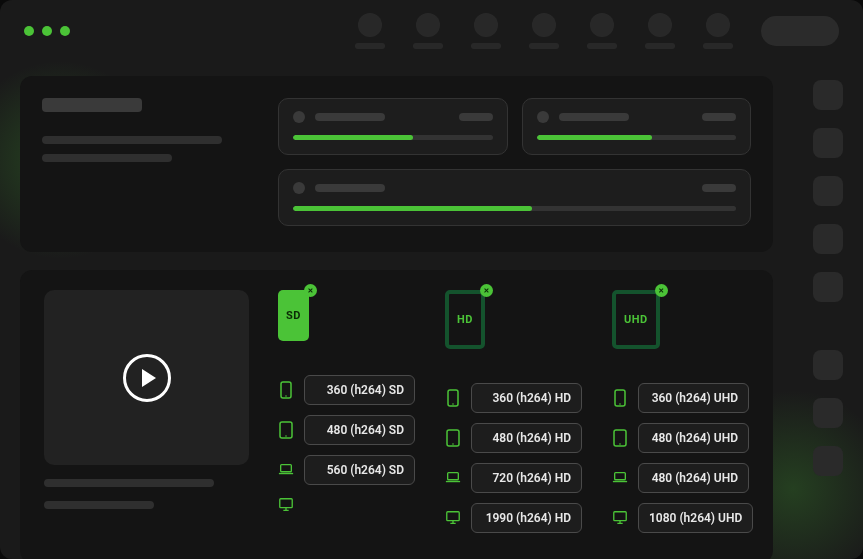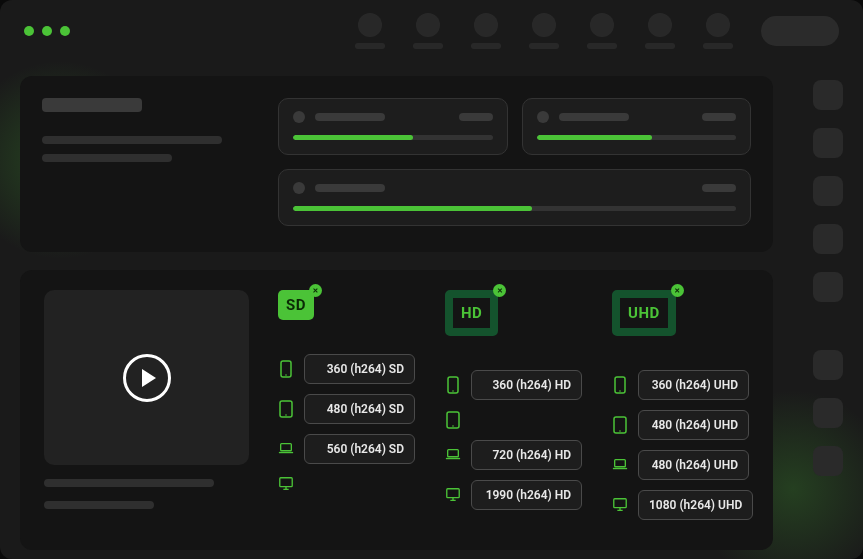--- a/index.html
+++ b/index.html
@@ -252,33 +252,33 @@
       display: flex;
       flex-direction: column;
       min-width: 0;
     }
     .quality-badge {
       position: relative;
       width: fit-content;
       margin-bottom: 34px;
     }
     .badge-box {
-      padding: 6px 8px;
+      padding: 19px 8px;
       border-radius: 5px;
-      font-size: 15px;
+      font-size: 11px;
       font-weight: 700;
       letter-spacing: 0.5px;
     }
     .badge-sd {
       background: #4bc337;
       color: #0b2a06;
     }
     .badge-hd, .badge-uhd {
       background: transparent;
-      border: 8px solid #14532d;
+      border: 4px solid #14532d;
       color: #4bc337;
     }
     .share-dot {
       position: absolute;
       top: -6px;
       right: -8px;
       width: 13px;
       height: 13px;
       background: #4bc337;
       border-radius: 50%;
@@ -478,20 +478,21 @@
                 </div>
               <div class="format-btn">360 (h264) HD</div>
             </div>
             <div class="format-row">
               <div class="device-icon">
                   <svg width="14" height="18" viewBox="0 0 14 18">
                     <rect x="1" y="1" width="12" height="16" rx="2" fill="none" stroke="#4bc337" stroke-width="1.5"></rect>
                     <circle cx="7" cy="15" r="0.8" fill="#4bc337"></circle>
                   </svg>
                 </div>
+              <div class="format-btn">480 (h264) HD</div>
             </div>
             <div class="format-row">
               <div class="device-icon">
                   <svg width="18" height="14" viewBox="0 0 18 14">
                     <rect x="3" y="1" width="12" height="8" rx="1" fill="none" stroke="#4bc337" stroke-width="1.5"></rect>
                     <path d="M1 11 L17 11" stroke="#4bc337" stroke-width="1.5"></path>
                   </svg>
                 </div>
               <div class="format-btn">720 (h264) HD</div>
             </div>

